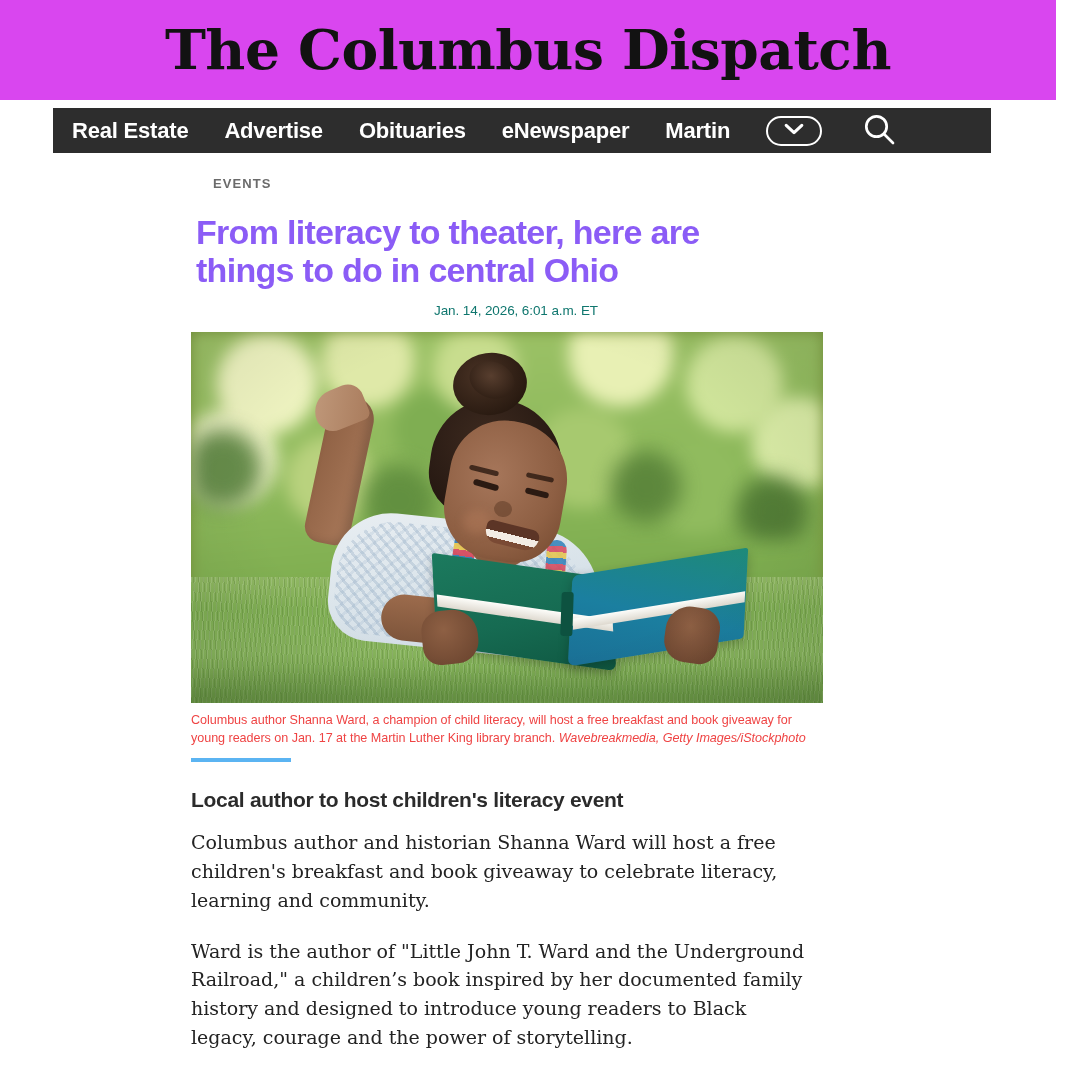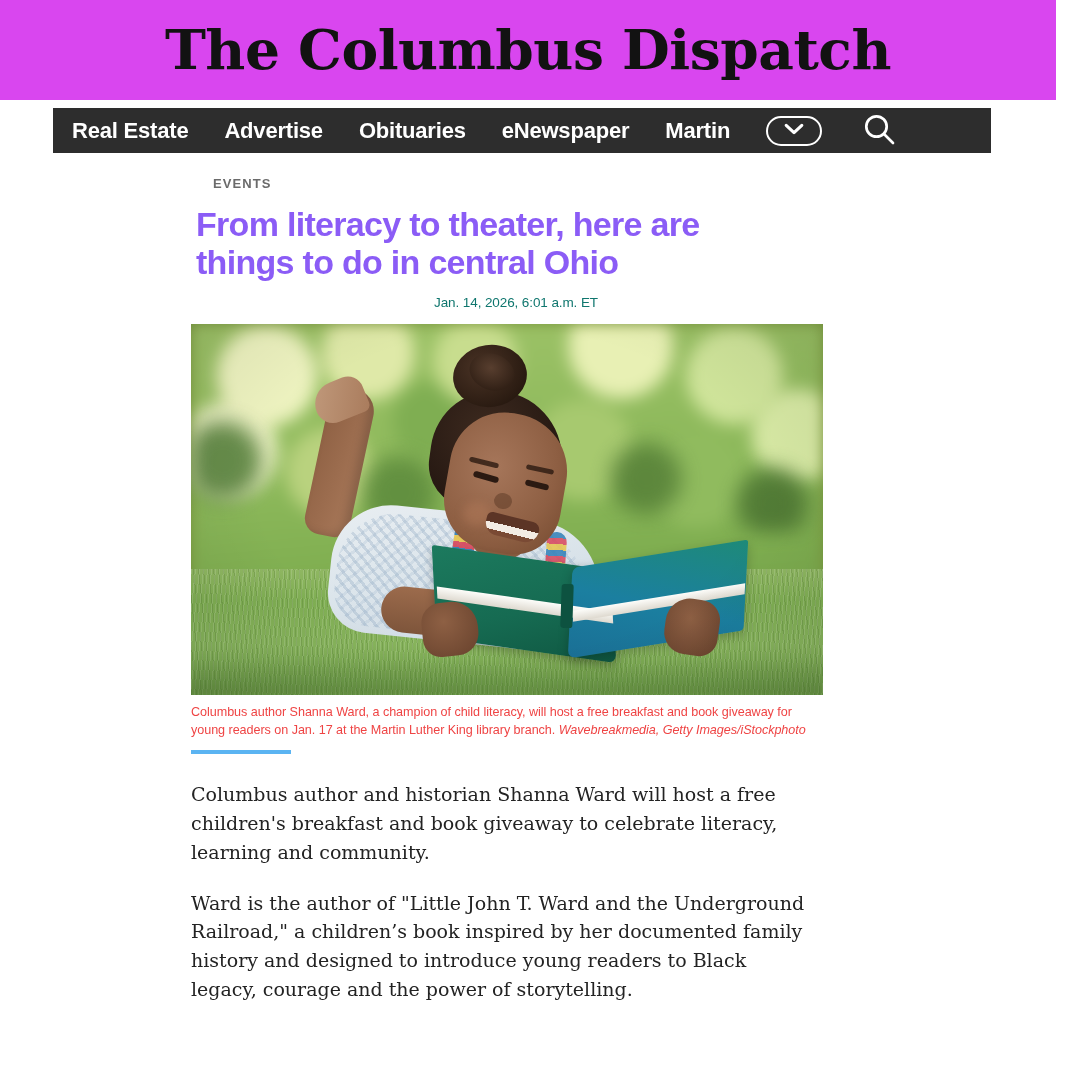--- a/index.html
+++ b/index.html
@@ -84,21 +84,21 @@
     left: 191px;
     top: 176px;
     width: 640px;
   }
   .kicker {
     font-size: 13px;
     font-weight: 700;
     letter-spacing: 1.1px;
     color: #6b6b6b;
     text-transform: uppercase;
-    margin: 0 0 14px 22px;
+    margin: 0 0 22px 22px;
   }
   .headline {
     margin: 0 0 14px 5px;
     font-size: 34px;
     line-height: 1.12;
     font-weight: 700;
     letter-spacing: -0.7px;
     color: #8b5cf6;
     max-width: 580px;
   }
@@ -459,17 +459,18 @@
     </div>
 
     <figcaption class="caption">
       <span>Columbus author Shanna Ward, a champion of child literacy, will host a free breakfast and book giveaway for young readers on Jan. 17 at the Martin Luther King library branch.</span>
       <span class="credit">Wavebreakmedia, Getty Images/iStockphoto</span>
     </figcaption>
     <div class="cap-rule"></div>
   </figure>
 
   <div class="body-wrap">
+    <h2 class="subhead">Local author to host children's literacy event</h2>
     <p class="para">Columbus author and historian Shanna Ward will host a free children's breakfast and book giveaway to celebrate literacy, learning and community.</p>
     <p class="para">Ward is the author of "Little John T. Ward and the Underground Railroad," a children’s book inspired by her documented family history and designed to introduce young readers to Black legacy, courage and the power of storytelling.</p>
   </div>
 
 </main>
 
 </body></html>

